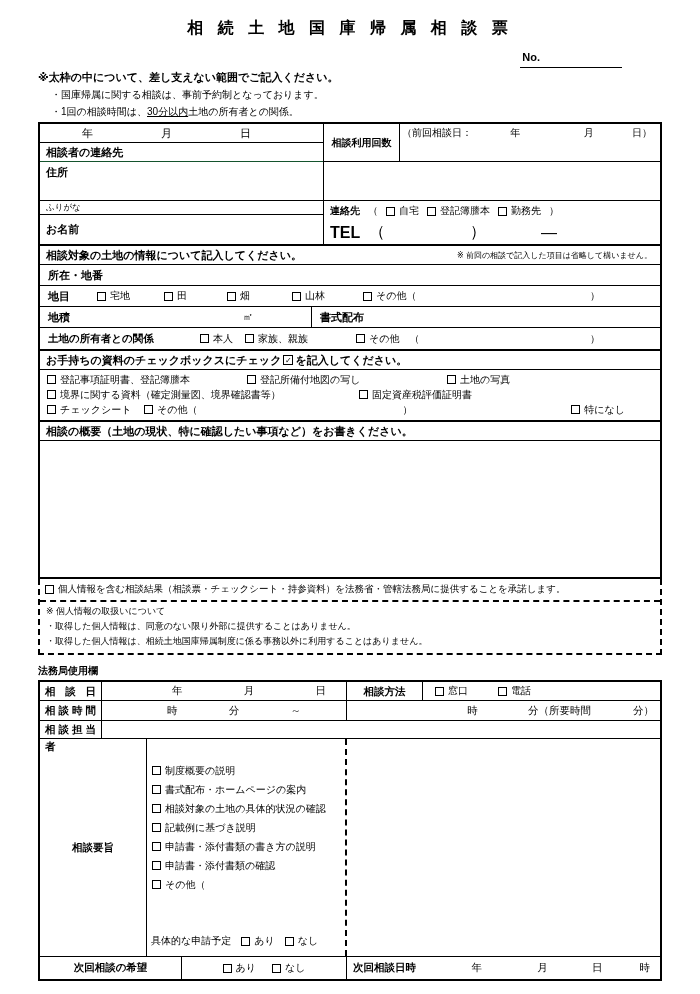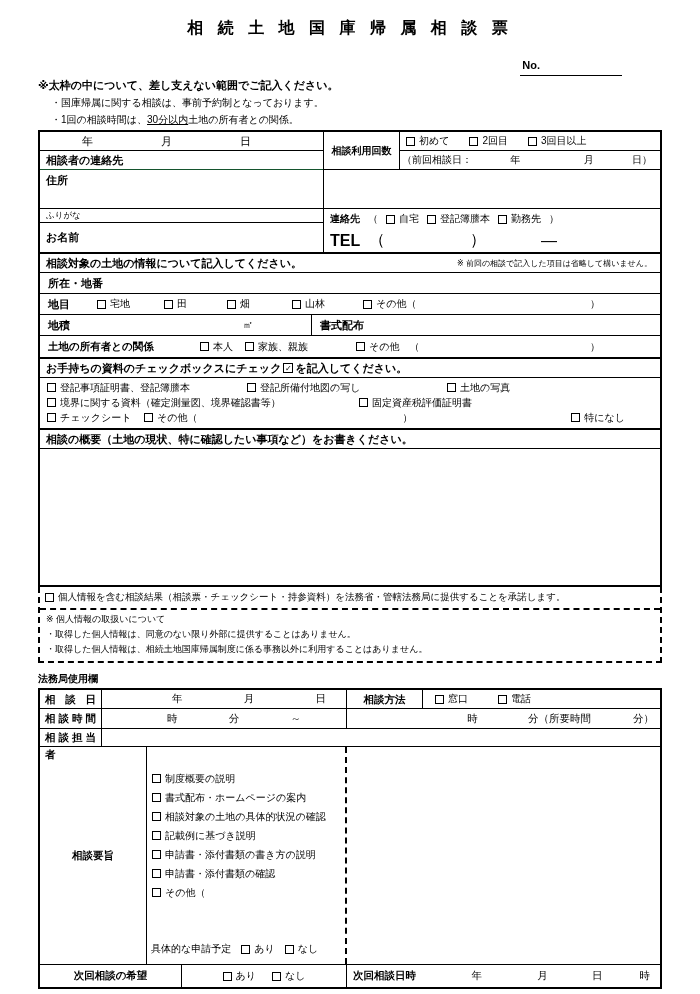--- a/index.html
+++ b/index.html
@@ -1,21 +1,21 @@
 <!DOCTYPE html>
 <html><head>
 <meta charset="utf-8">
 <style>
   * { margin:0; padding:0; box-sizing:border-box; }
   html,body { background:#fff; }
   body { width:700px; height:994px; font-family:"Liberation Sans","DejaVu Sans",sans-serif; color:#000; }
   .page { width:700px; height:994px; padding:18px 38px 0 38px; overflow:hidden; background:#fff; }
 
   .title { text-align:center; font-size:16px; font-weight:bold; letter-spacing:5px; }
-  .no-row { display:flex; justify-content:flex-end; padding-right:40px; margin-top:20px; height:17px; }
+  .no-row { display:flex; justify-content:flex-end; padding-right:40px; margin-top:12px; height:17px; }
   .no-box { border-bottom:1px solid #000; padding:0 82px 1px 2px; font-size:11px; font-weight:bold; }
   .instr { margin-top:2px; }
   .instr-main { font-size:11px; font-weight:bold; }
   .instr-sub { font-size:10px; margin-left:13px; margin-top:3px; }
   .ul { text-decoration:underline; }
 
   .form { margin-top:5px; }
   .blk { border:2px solid #000; margin-top:-2px; background:#fff; }
   .bb { border-bottom:1px solid #000; }
   .gap { flex:1; }
@@ -137,34 +137,20 @@
               <span>相談者の連絡先</span>
             </div>
           <div class="a-addr"><span>住所</span></div>
         </div>
         <div class="a-right">
           <div class="usage">
             <div class="usage-label">
                 <span>相談利用回数</span>
               </div>
             <div class="usage-body">
-              <div class="usage-opts">
-                <span class="opt">
-                    <span class="cb"></span>
-                    <span>初めて</span>
-                  </span>
-                <span class="opt">
-                    <span class="cb"></span>
-                    <span>2回目</span>
-                  </span>
-                <span class="opt">
-                    <span class="cb"></span>
-                    <span>3回目以上</span>
-                  </span>
-              </div>
               <div class="usage-prev">
                 <span>（前回相談日：</span>
                 <span class="g15"></span>
                   <span>年</span>
                 <span class="g25"></span>
                   <span>月</span>
                 <span class="g15"></span>
                   <span>日）</span>
               </div>
             </div>

